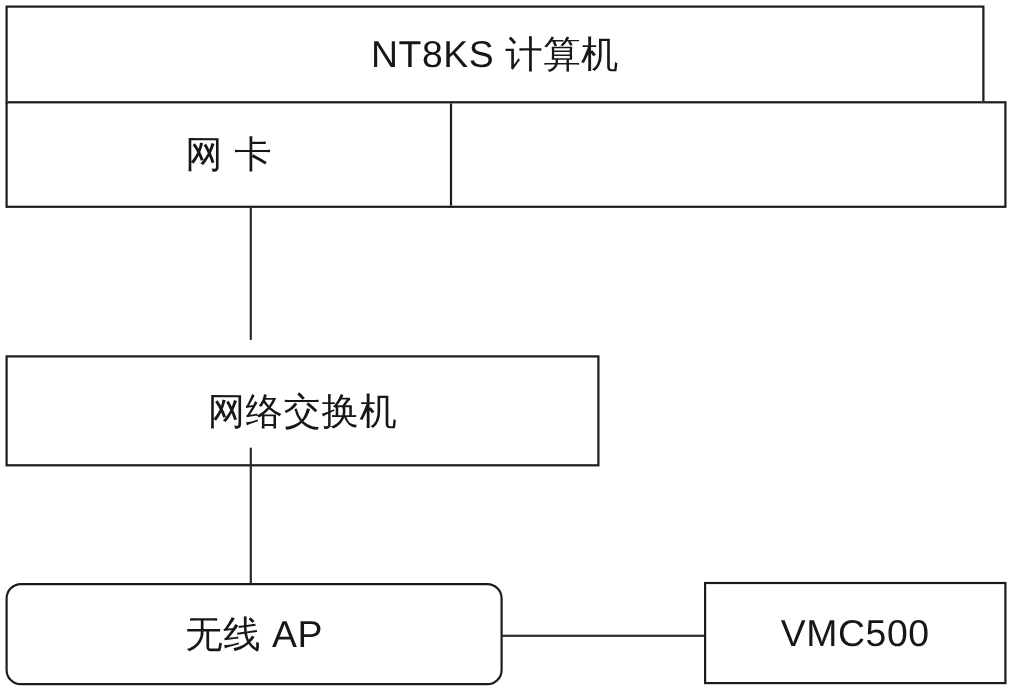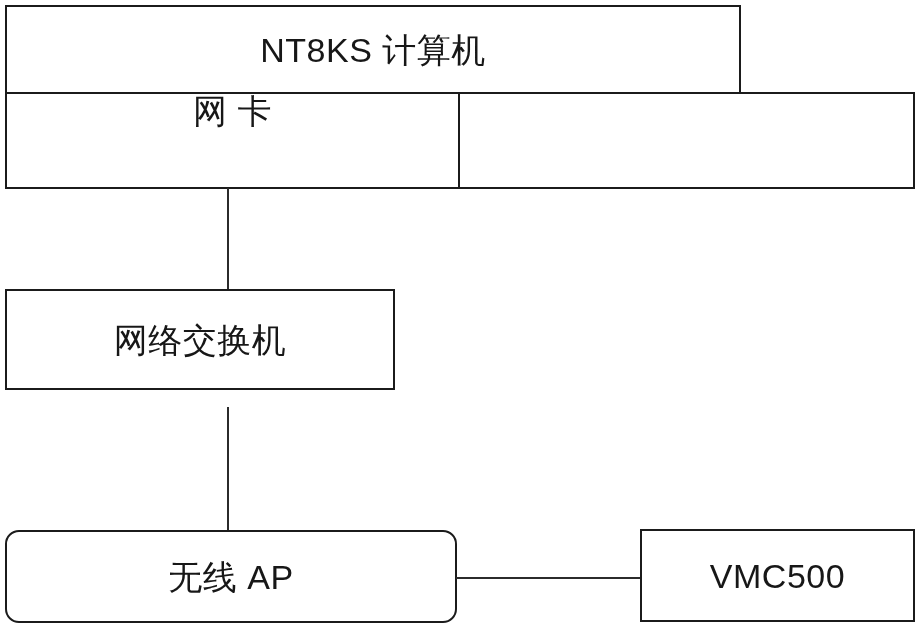--- a/index.html
+++ b/index.html
@@ -32,61 +32,61 @@
     line-height: 1;
     letter-spacing: 0.5px;
     white-space: pre;
     font-weight: 400;
   }
 
   
   #node-computer {
     left: 5px;
     top: 5px;
-    width: 736px;
+    width: 890px;
     height: 89px;
     justify-content: center;
   }
   
   #nic-row {
     position: absolute;
     left: 5px;
     top: 92px;
     width: 910px;
     height: 97px;
     box-sizing: border-box;
     border: 2px solid #1b1b1b;
     background: #ffffff;
     display: flex;
   }
   #node-nic {
     position: relative;
     box-sizing: border-box;
-    width: 453px;
+    width: 404px;
     height: 100%;
     border-right: 2px solid #1b1b1b;
     display: flex;
-    align-items: flex-start;
+    align-items: center;
     justify-content: center;
   }
   #node-nic-spare {
     position: relative;
     box-sizing: border-box;
     flex: 1;
     height: 100%;
     display: flex;
     align-items: center;
     justify-content: center;
   }
 
   
   #node-switch {
     left: 5px;
-    top: 289px;
-    width: 390px;
+    top: 323px;
+    width: 540px;
     height: 101px;
   }
 
   
   #node-ap {
     left: 5px;
     top: 530px;
     width: 452px;
     height: 93px;
     border-radius: 14px;

